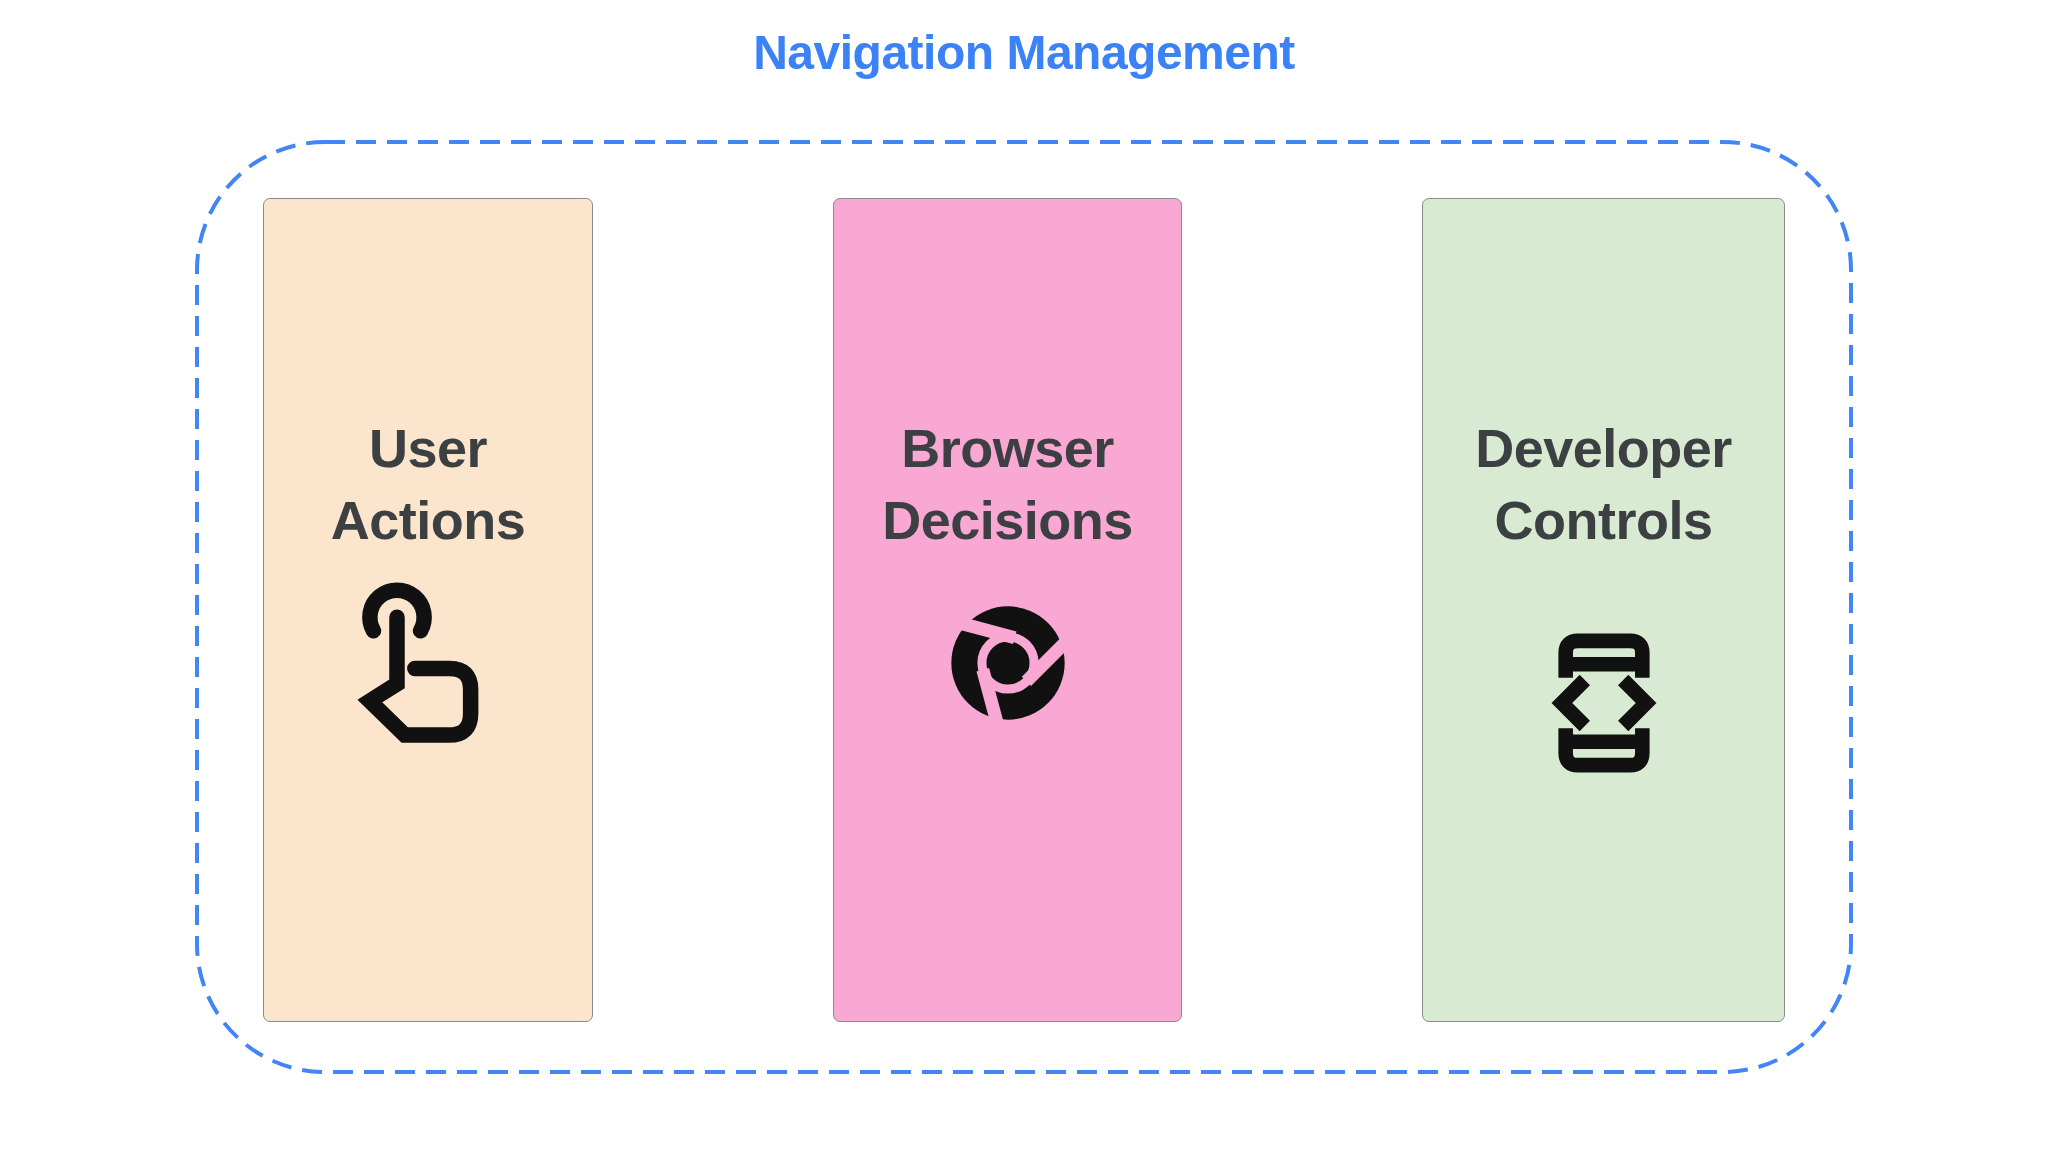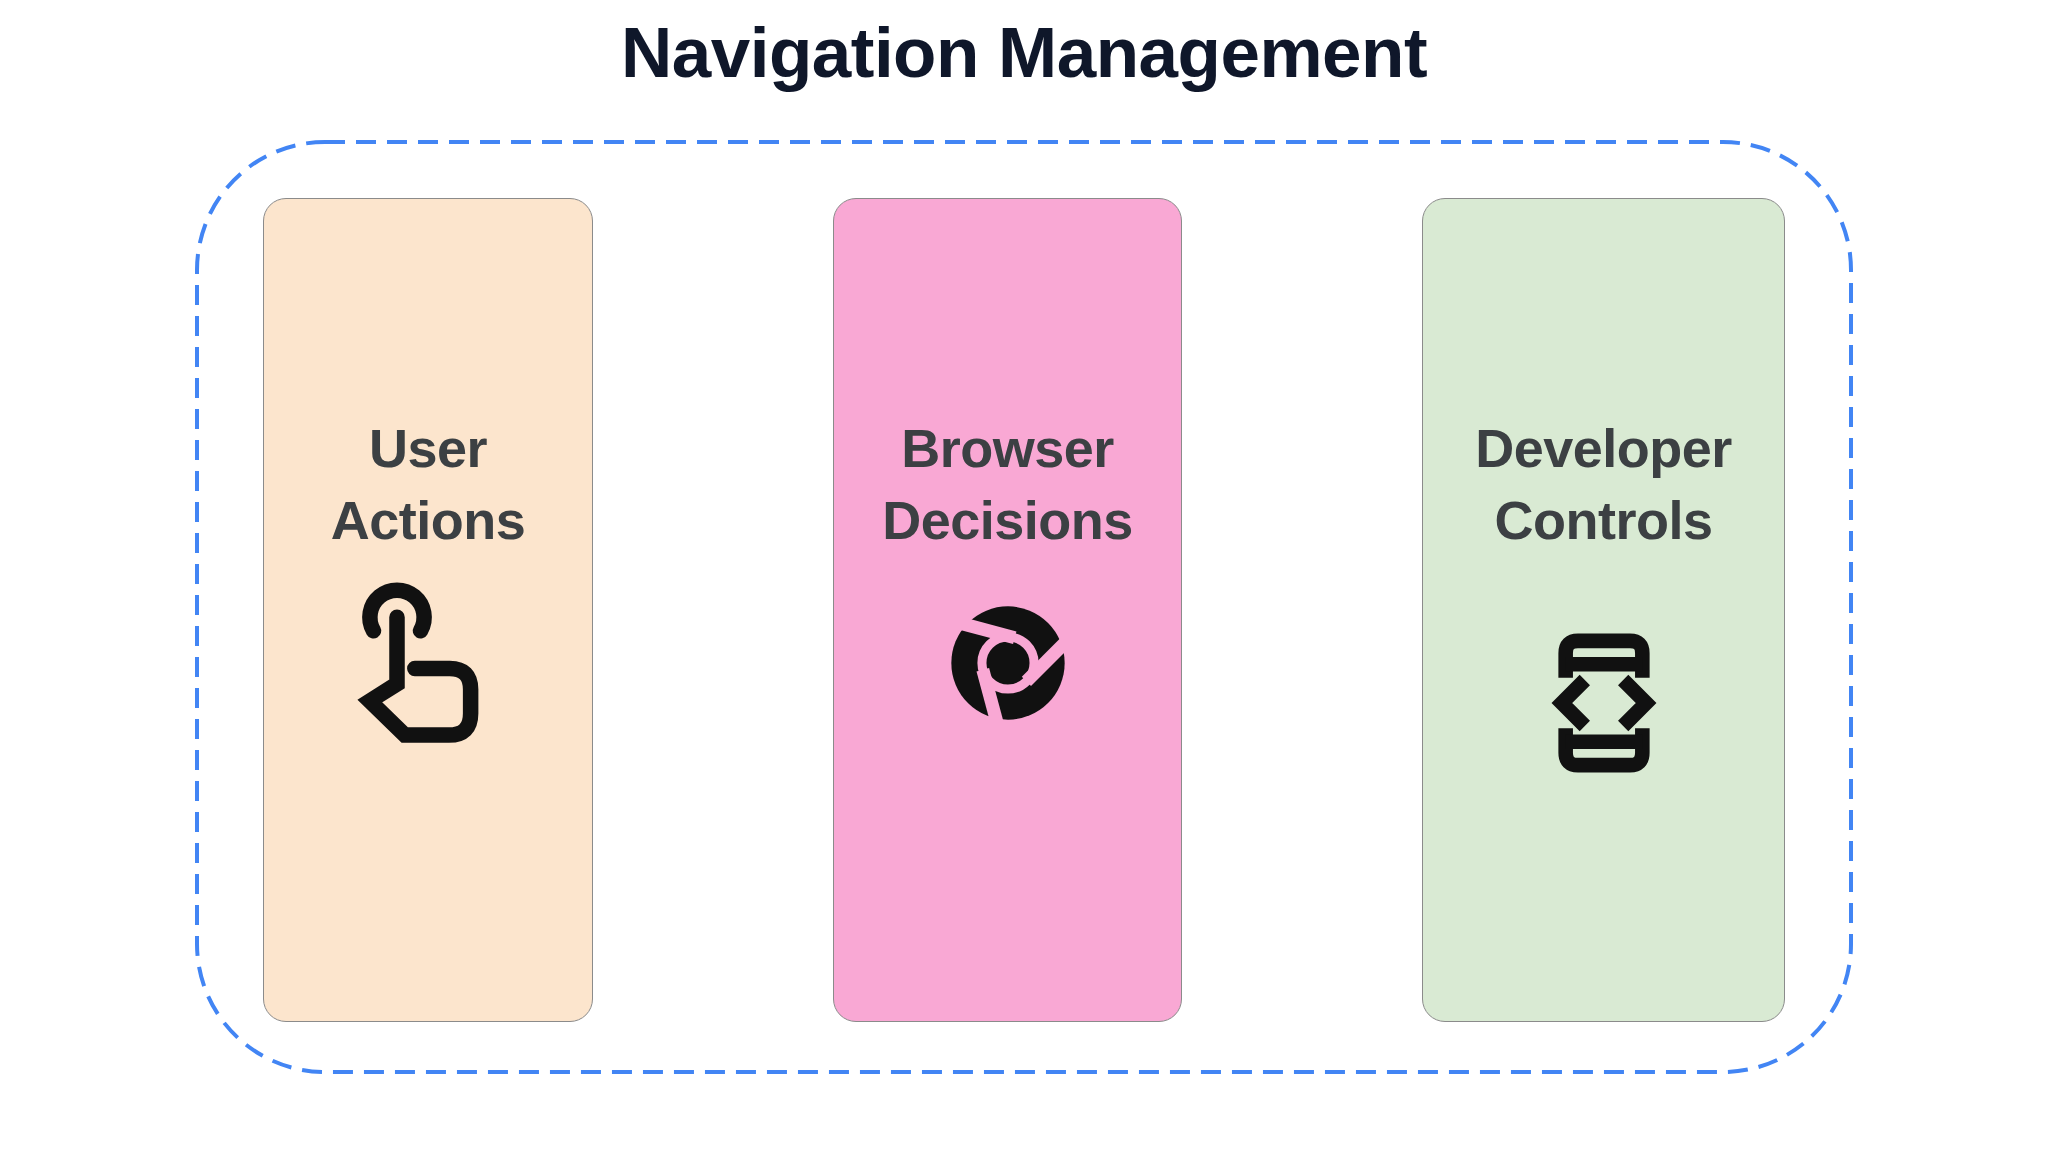--- a/index.html
+++ b/index.html
@@ -19,25 +19,25 @@
     position: relative;
     width: 2048px;
     height: 1152px;
   }
   .page-title {
     position: absolute;
     top: 18px;
     left: 0;
     width: 2048px;
     text-align: center;
-    font-size: 71px;
+    font-size: 48px;
     line-height: 70px;
     font-weight: 700;
     letter-spacing: -0.5px;
-    color: #0f172a;
+    color: #3b82f6;
   }
   .panel {
     position: absolute;
     left: 195px;
     top: 140px;
     width: 1658px;
     height: 934px;
   }
   .panel-border-svg {
     position: absolute;
@@ -49,21 +49,21 @@
   .panel-border-svg rect {
     fill: none;
     stroke: var(--border-blue);
     stroke-width: 4;
     stroke-dasharray: 20 11;
   }
   .card {
     position: absolute;
     top: 58px;
     height: 824px;
-    border-radius: 23px;
+    border-radius: 7px;
     border: 1.5px solid var(--card-border);
     box-sizing: border-box;
     display: flex;
     flex-direction: column;
     align-items: center;
     padding-top: 213px;
   }
   .card-1 { left: 68px;   width: 330px; }
   .card-2 { left: 638px;  width: 349px; }
   .card-3 { left: 1227px; width: 363px; gap: 40px; }

